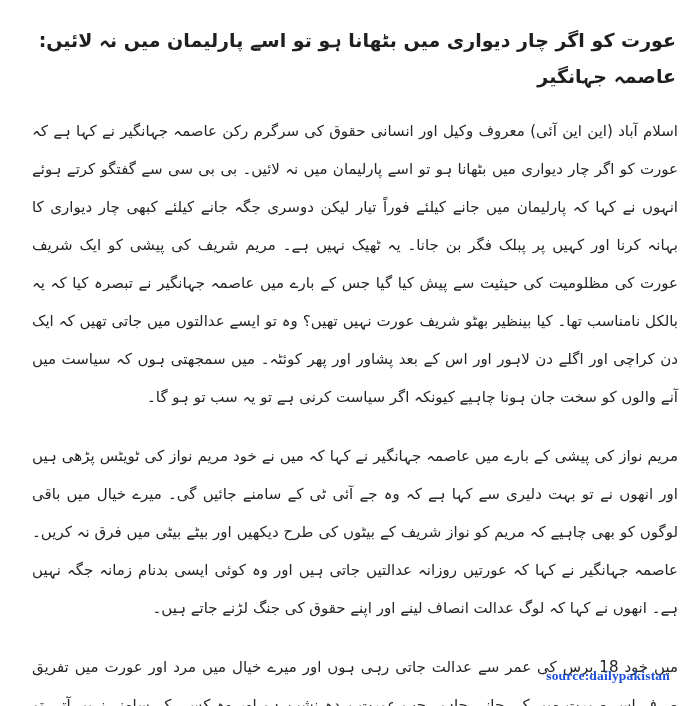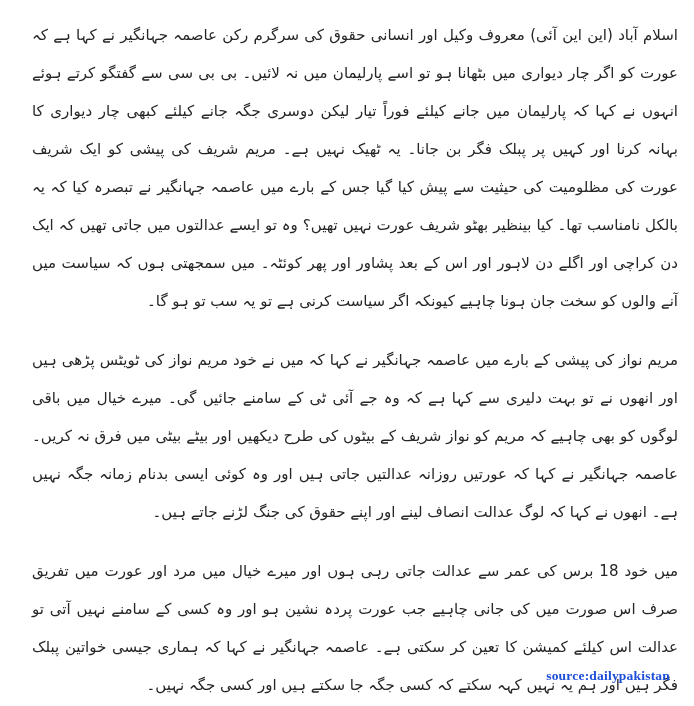--- a/index.html
+++ b/index.html
@@ -49,20 +49,21 @@
     font-weight: bold;
     font-size: 13.5px;
     color: #1d4ed8;
     letter-spacing: 0.2px;
   }
 </style>
 </head>
 <body>
 
 <main class="article">
+  <h1 class="headline">عورت کو اگر چار دیواری میں بٹھانا ہو تو اسے پارلیمان میں نہ لائیں: عاصمہ جہانگیر</h1>
 
   <p class="paragraph">اسلام آباد (این این آئی) معروف وکیل اور انسانی حقوق کی سرگرم رکن عاصمہ جہانگیر نے کہا ہے کہ عورت کو اگر چار دیواری میں بٹھانا ہو تو اسے پارلیمان میں نہ لائیں۔ بی بی سی سے گفتگو کرتے ہوئے انہوں نے کہا کہ پارلیمان میں جانے کیلئے فوراً تیار لیکن دوسری جگہ جانے کیلئے کبھی چار دیواری کا بہانہ کرنا اور کہیں پر پبلک فگر بن جانا۔ یہ ٹھیک نہیں ہے۔ مریم شریف کی پیشی کو ایک شریف عورت کی مظلومیت کی حیثیت سے پیش کیا گیا جس کے بارے میں عاصمہ جہانگیر نے تبصرہ کیا کہ یہ بالکل نامناسب تھا۔ کیا بینظیر بھٹو شریف عورت نہیں تھیں؟ وہ تو ایسے عدالتوں میں جاتی تھیں کہ ایک دن کراچی اور اگلے دن لاہور اور اس کے بعد پشاور اور پھر کوئٹہ۔ میں سمجھتی ہوں کہ سیاست میں آنے والوں کو سخت جان ہونا چاہیے کیونکہ اگر سیاست کرنی ہے تو یہ سب تو ہو گا۔</p>
 
   <p class="paragraph">مریم نواز کی پیشی کے بارے میں عاصمہ جہانگیر نے کہا کہ میں نے خود مریم نواز کی ٹویٹس پڑھی ہیں اور انھوں نے تو بہت دلیری سے کہا ہے کہ وہ جے آئی ٹی کے سامنے جائیں گی۔ میرے خیال میں باقی لوگوں کو بھی چاہیے کہ مریم کو نواز شریف کے بیٹوں کی طرح دیکھیں اور بیٹے بیٹی میں فرق نہ کریں۔ عاصمہ جہانگیر نے کہا کہ عورتیں روزانہ عدالتیں جاتی ہیں اور وہ کوئی ایسی بدنام زمانہ جگہ نہیں ہے۔ انھوں نے کہا کہ لوگ عدالت انصاف لینے اور اپنے حقوق کی جنگ لڑنے جاتے ہیں۔</p>
 
   <p class="paragraph">میں خود 18 برس کی عمر سے عدالت جاتی رہی ہوں اور میرے خیال میں مرد اور عورت میں تفریق صرف اس صورت میں کی جانی چاہیے جب عورت پردہ نشین ہو اور وہ کسی کے سامنے نہیں آتی تو عدالت اس کیلئے کمیشن کا تعین کر سکتی ہے۔ عاصمہ جہانگیر نے کہا کہ ہماری جیسی خواتین پبلک فگر ہیں اور ہم یہ نہیں کہہ سکتے کہ کسی جگہ جا سکتے ہیں اور کسی جگہ نہیں۔</p>
 </main>
 
 <div class="source-credit">source:dailypakistan</div>
 

